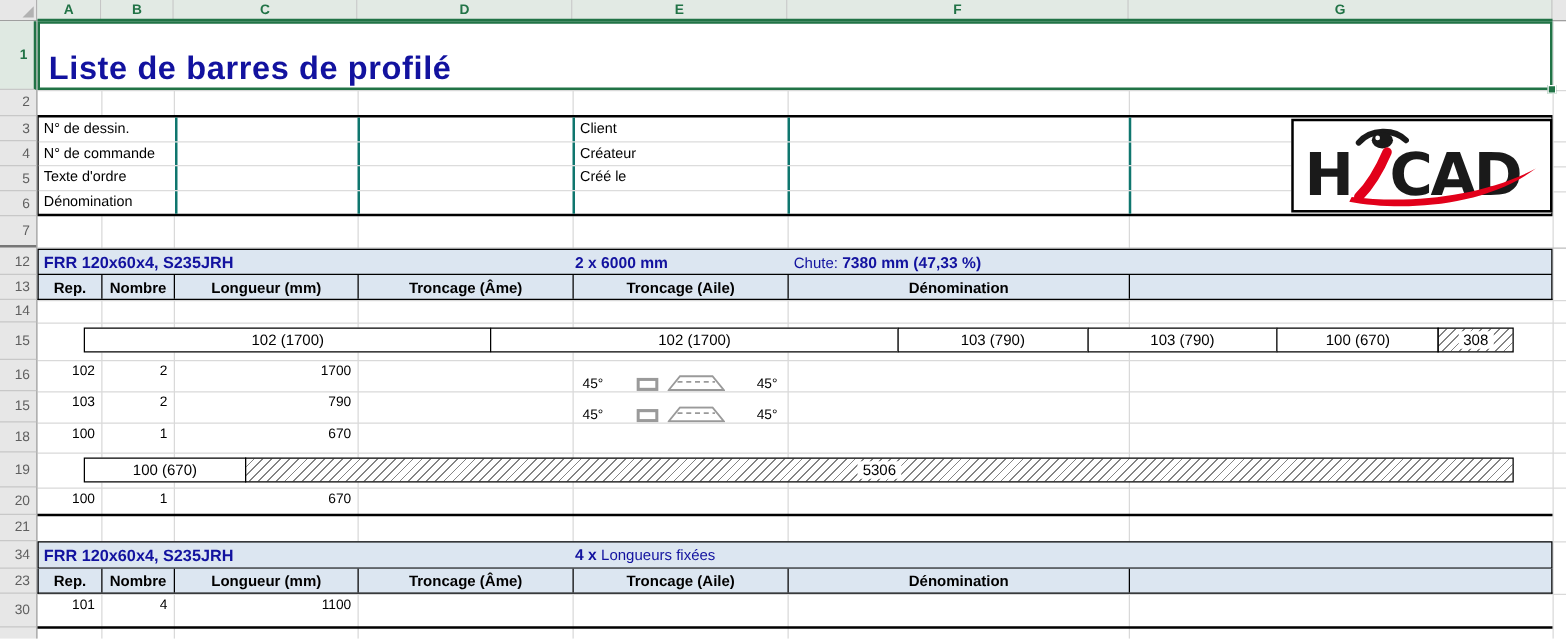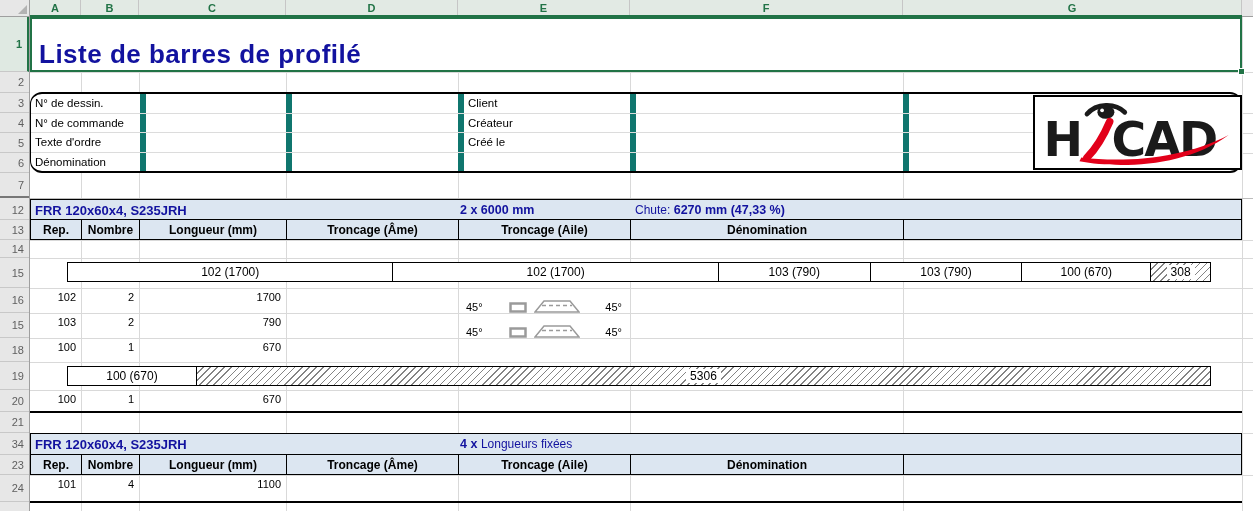--- a/index.html
+++ b/index.html
@@ -54,26 +54,26 @@
   .titlebox .t { font-size: 26px; font-weight: bold; color: #12129f; letter-spacing: 0.5px; }
   .fillhandle {
     position: absolute; left: 1238px; top: 68px; width: 7px; height: 7px;
     background: #217346; border: 1px solid #fff; z-index: 5;
   }
   
   .infobox {
     position: absolute; left: 30px; top: 92px; width: 1212px; height: 81px;
     background: #fff; border-top: 2px solid #000; border-bottom: 2px solid #000;
     border-left: 1px solid #000; border-right: 1px solid #000;
-    z-index: 1; display: flex; flex-direction: column; border-radius: 12px;
+    z-index: 1; display: flex; flex-direction: column;
   }
   .inforow { flex: 1; display: flex; border-bottom: 1px solid #dcdcdc; }
   .inforow:last-child { border-bottom: none; }
   .infocell { height: 100%; display: flex; align-items: center; padding-left: 4px;
-    font-size: 11.5px; color: #000; white-space: nowrap; border-left: 6px solid #0f766e; overflow: visible; }
+    font-size: 11.5px; color: #000; white-space: nowrap; border-left: 2px solid #0f766e; overflow: visible; }
   .infocell.first { border-left: none; }
   .icAB { width: 109px; } .icC { width: 146px; } .icD { width: 172px; }
   .icE { width: 172px; } .icF { width: 273px; } .icG { flex: 1; }
   
   .logobox {
     position: absolute; left: 1033px; top: 95px; width: 209px; height: 75px;
     background: #fff; border: 2px solid #000; z-index: 3;
     display: flex; align-items: center; justify-content: center;
   }
   
@@ -179,21 +179,21 @@
   <div class="rownum" style="top:240px;height:18px">14</div>
   <div class="rownum" style="top:258px;height:30px">15</div>
   <div class="rownum" style="top:288px;height:25px">16</div>
   <div class="rownum" style="top:313px;height:25px">15</div>
   <div class="rownum" style="top:338px;height:24px">18</div>
   <div class="rownum" style="top:362px;height:28px">19</div>
   <div class="rownum" style="top:390px;height:22px">20</div>
   <div class="rownum" style="top:412px;height:21px">21</div>
   <div class="rownum" style="top:433px;height:22px">34</div>
   <div class="rownum" style="top:455px;height:20px">23</div>
-  <div class="rownum" style="top:475px;height:27px">24</div>
+  <div class="rownum" style="top:475px;height:27px">30</div>
 
   <div class="titlebox">
     <span class="t">Liste de barres de profilé</span>
   </div>
   <div class="fillhandle"></div>
 
   <div class="infobox">
     <div class="inforow">
       <div class="infocell first icAB">N° de dessin.</div>
       <div class="infocell icC"></div>
@@ -238,21 +238,21 @@
       <path d="M70,24 C64,38 56,52 46,62" stroke="#e2001a" stroke-width="8" fill="none" stroke-linecap="round"></path>
       <path d="M40,62 C90,68 150,62 196,38 C150,72 80,74 38,66 Z" fill="#e2001a"></path>
     </svg>
   </div>
 
   <div class="band" style="top:199px;height:21px">
     <span class="profile">FRR 120x60x4, S235JRH</span>
     <span class="stock">2 x 6000 mm</span>
     <span class="chute">
       <span>Chute:</span>
-      <b>6270 mm (47,33 %)</b>
+      <b>7380 mm (47,33 %)</b>
     </span>
   </div>
   <div class="thead" style="top:220px">
     <div class="thcell thA">Rep.</div>
     <div class="thcell thB">Nombre</div>
     <div class="thcell thC">Longueur (mm)</div>
     <div class="thcell thD">Troncage (Âme)</div>
     <div class="thcell thE">Troncage (Aile)</div>
     <div class="thcell thF">Dénomination</div>
     <div class="thcell thG"></div>

